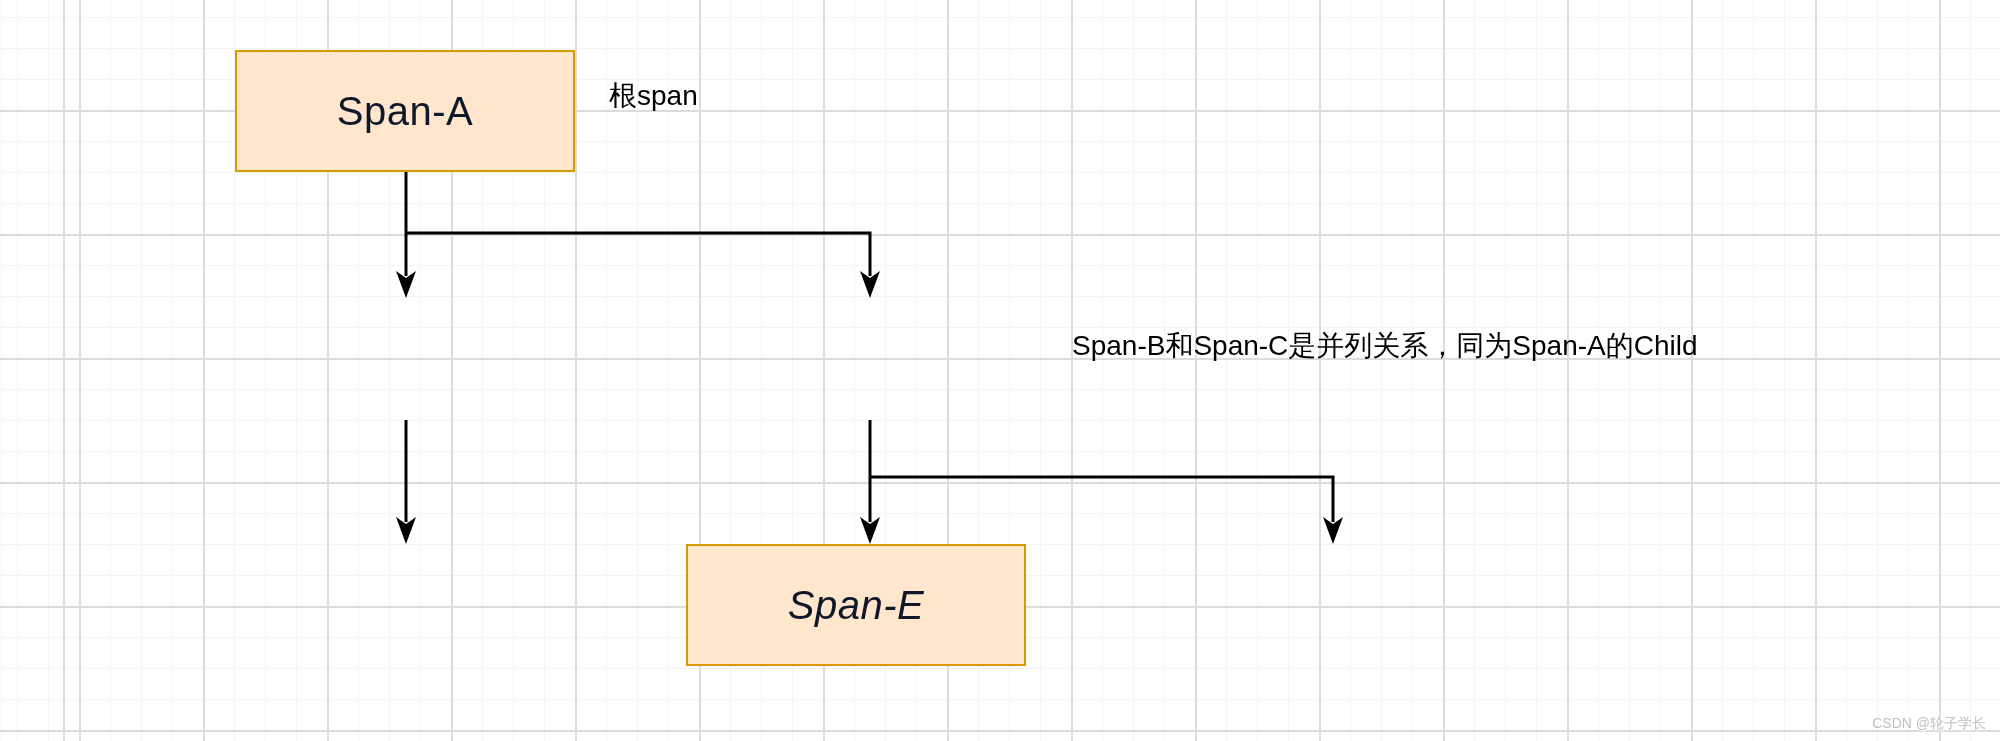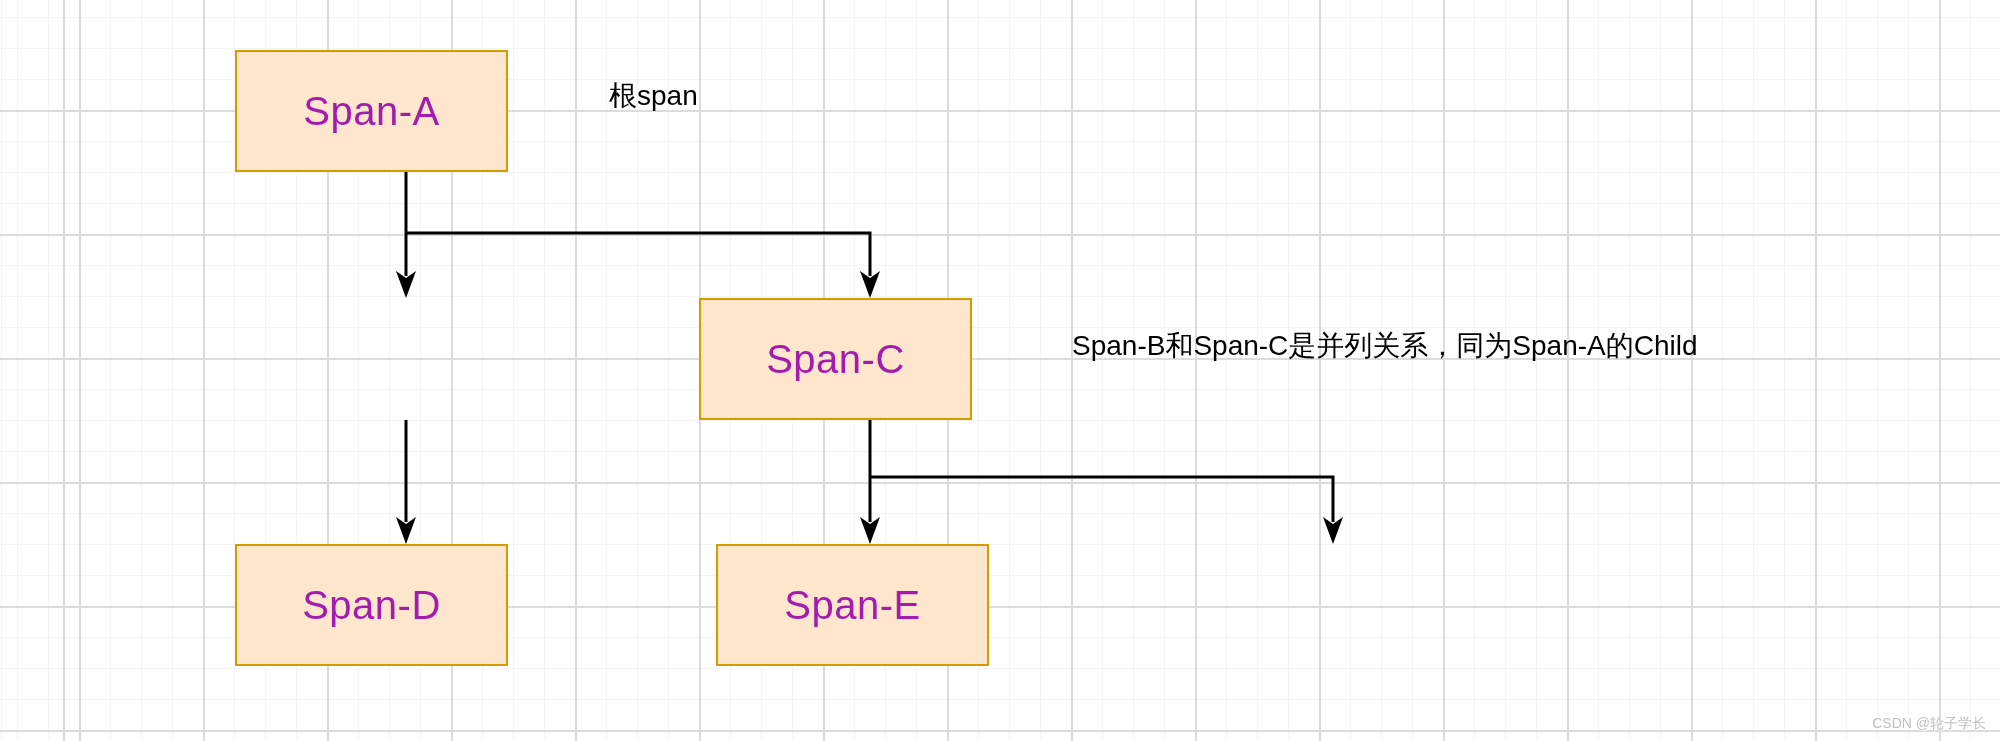--- a/index.html
+++ b/index.html
@@ -18,30 +18,30 @@
       repeating-linear-gradient(to bottom, #f4f4f4 0 1px, transparent 1px 31px);
     background-position: 79px 0, 0 110px, 17px 0, 0 17px;
   }
   .edges{
     position:absolute;left:0;top:0;width:2000px;height:741px;
     pointer-events:none;
   }
   .edges path{stroke:#000;stroke-width:3;fill:none;stroke-linejoin:miter;}
   .edges polygon{fill:#000;stroke:none;}
   .node{
-    position:absolute;width:273px;height:122px;box-sizing:border-box;
+    position:absolute;width:340px;height:122px;box-sizing:border-box;
     background:#ffe6cc;border:2px solid #d79b00;
     display:flex;align-items:center;justify-content:center;
-    font-size:40px;color:#a21caf;letter-spacing:0.5px;
+    font-size:40px;color:#0f172a;letter-spacing:0.5px;
   }
   .node-a{left:235px;top:50px;}
   .node-b{left:235px;top:298px;}
   .node-c{left:699px;top:298px;}
   .node-d{left:235px;top:544px;}
-  .node-e{left:716px;top:544px;}
+  .node-e{left:686px;top:544px;font-style:italic;}
   .node-f{left:1162px;top:544px;}
   .annotation{
     position:absolute;color:#000;font-size:28px;white-space:nowrap;
   }
   .annotation-root{left:609px;top:77px;}
   .annotation-siblings{left:1072px;top:327px;}
   .watermark{
     position:absolute;right:14px;bottom:8px;
     font-size:14px;color:#bfbfbf;white-space:nowrap;
     text-shadow:1px 1px 0 #ffffff;
@@ -76,26 +76,20 @@
 
     <g>
       <path d="M 870 477 L 1333 477 L 1333 522"></path>
       <polygon points="1323,517 1333,544 1343,517 1333,524"></polygon>
     </g>
   </svg>
 
   <div class="node node-a">
     <span>Span-A</span>
   </div>
-  <div class="node node-c">
-    <span>Span-C</span>
-  </div>
-  <div class="node node-d">
-    <span>Span-D</span>
-  </div>
   <div class="node node-e">
     <span>Span-E</span>
   </div>
 
   <div class="annotation annotation-root">根span</div>
 
   <div class="annotation annotation-siblings">Span-B和Span-C是并列关系，同为Span-A的Child</div>
 
   <div class="watermark">CSDN @轮子学长</div>
 

